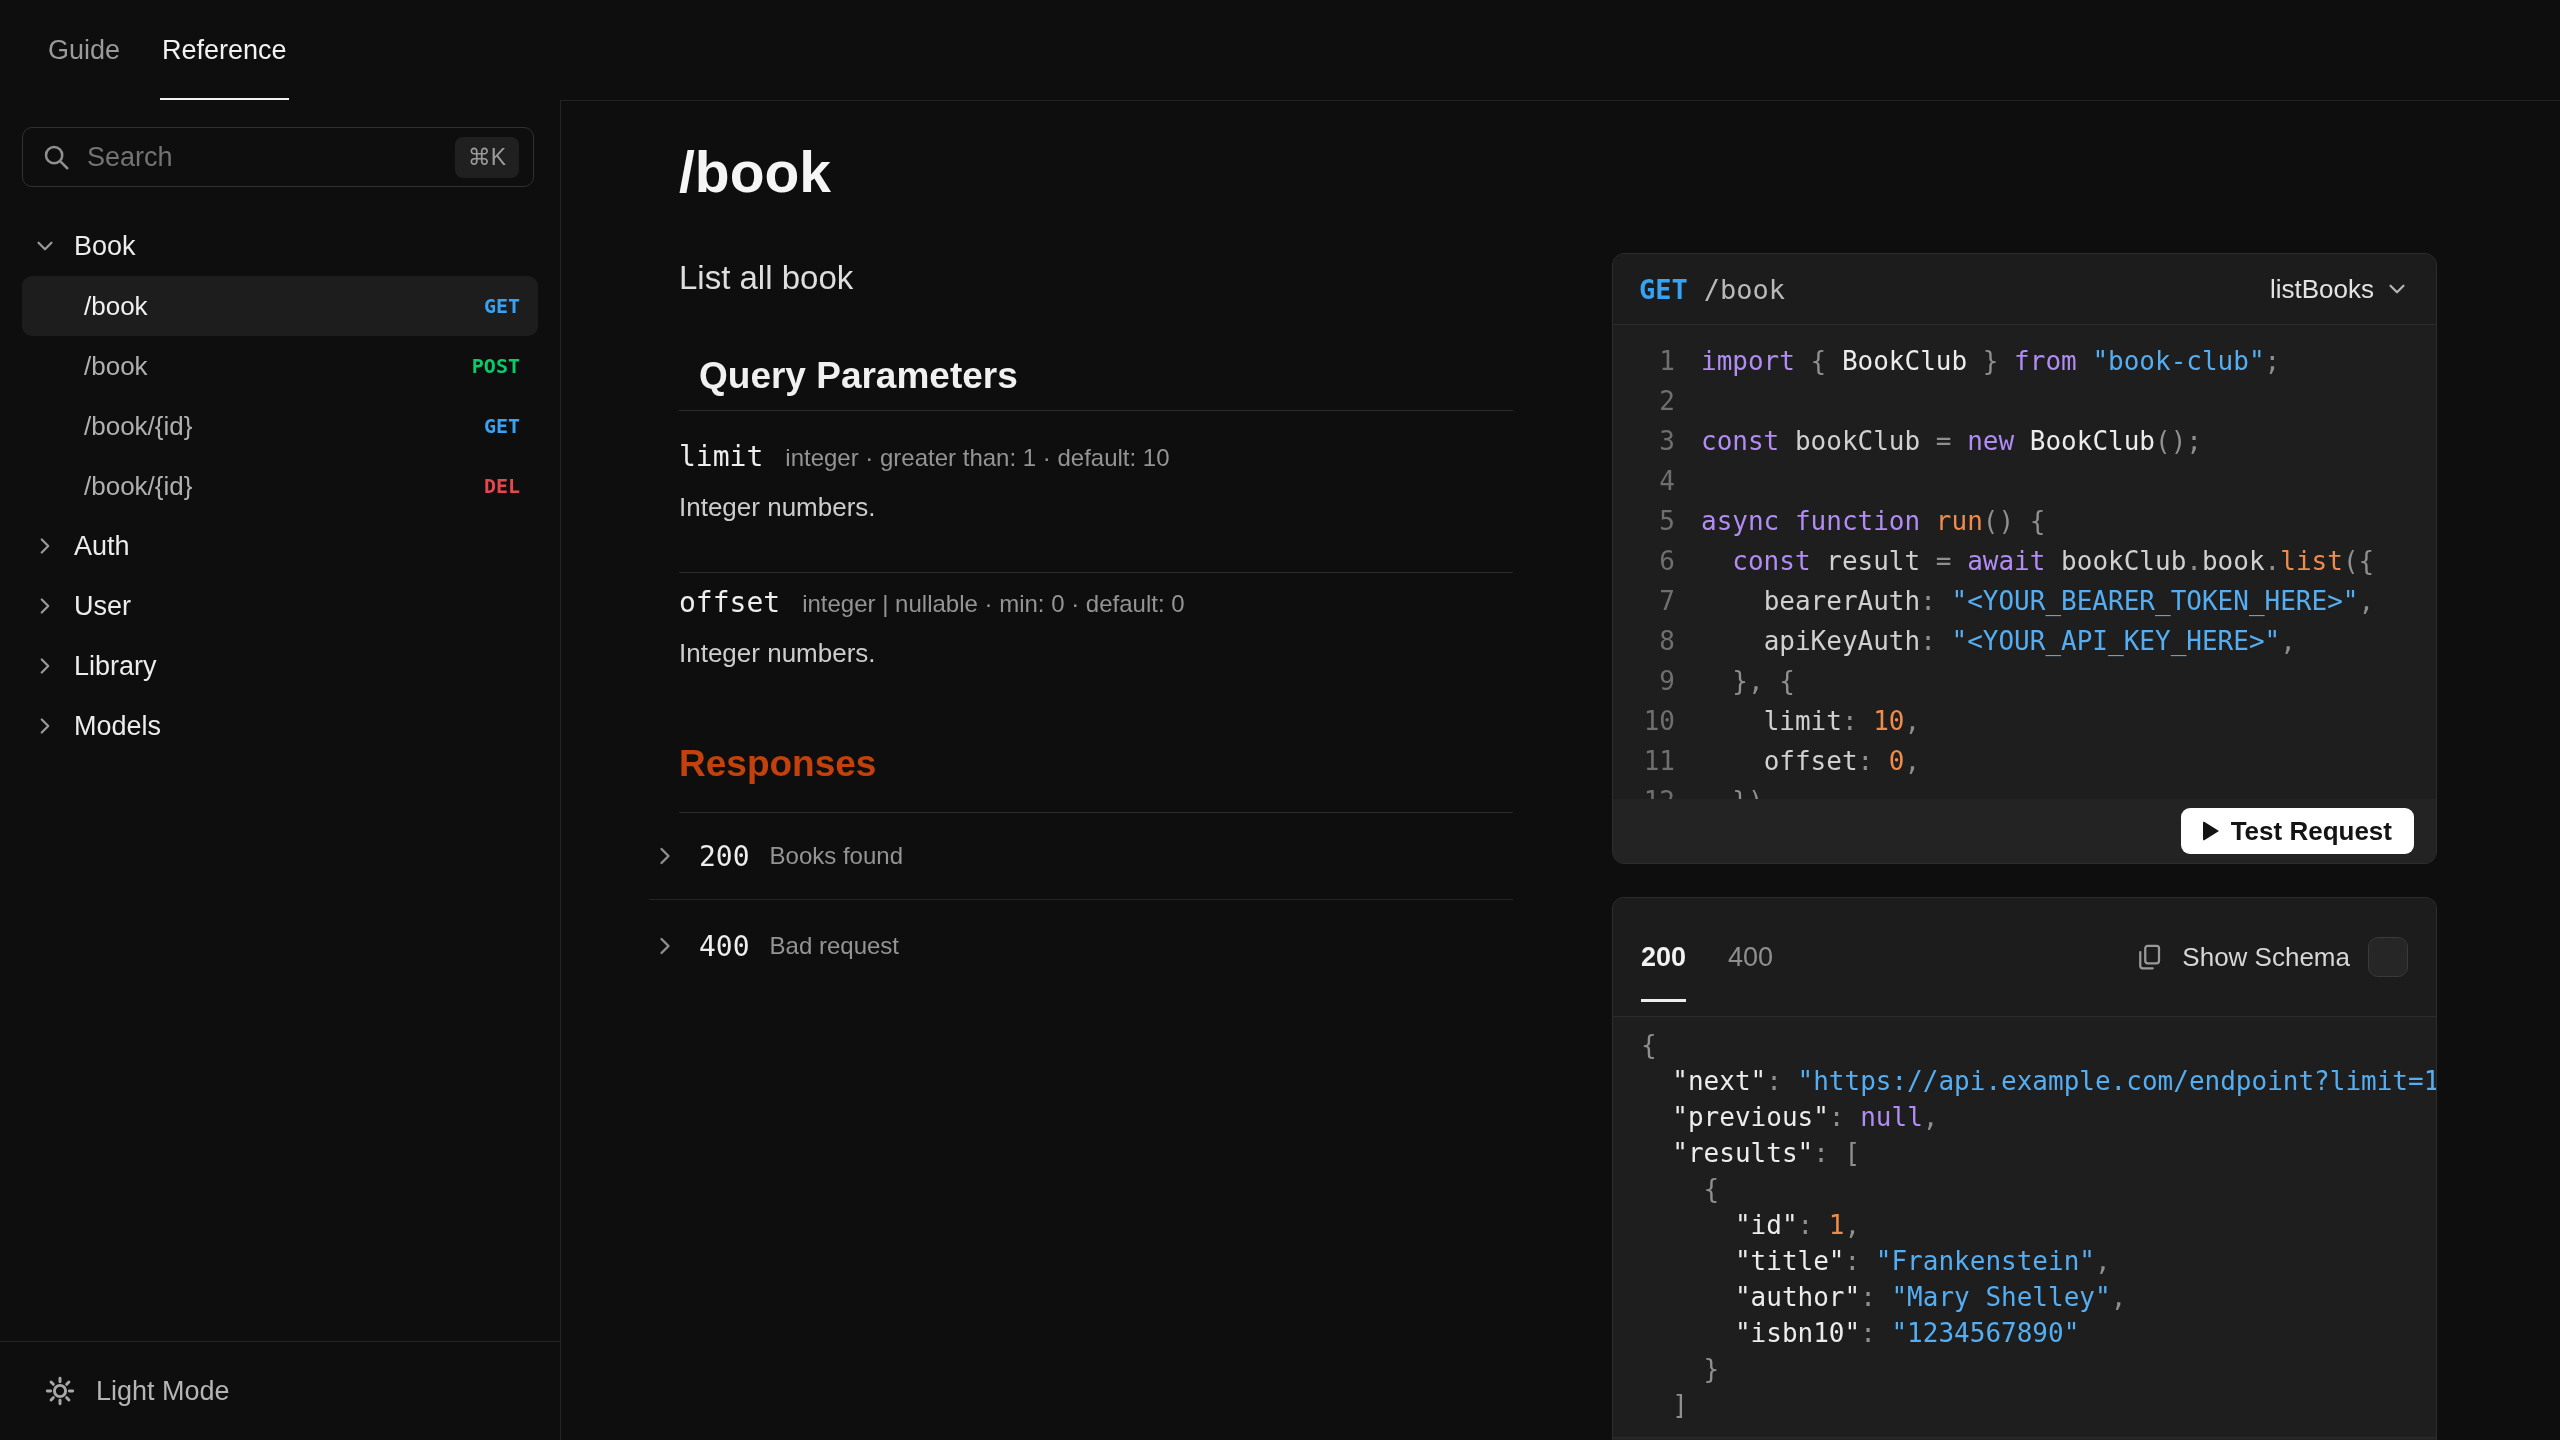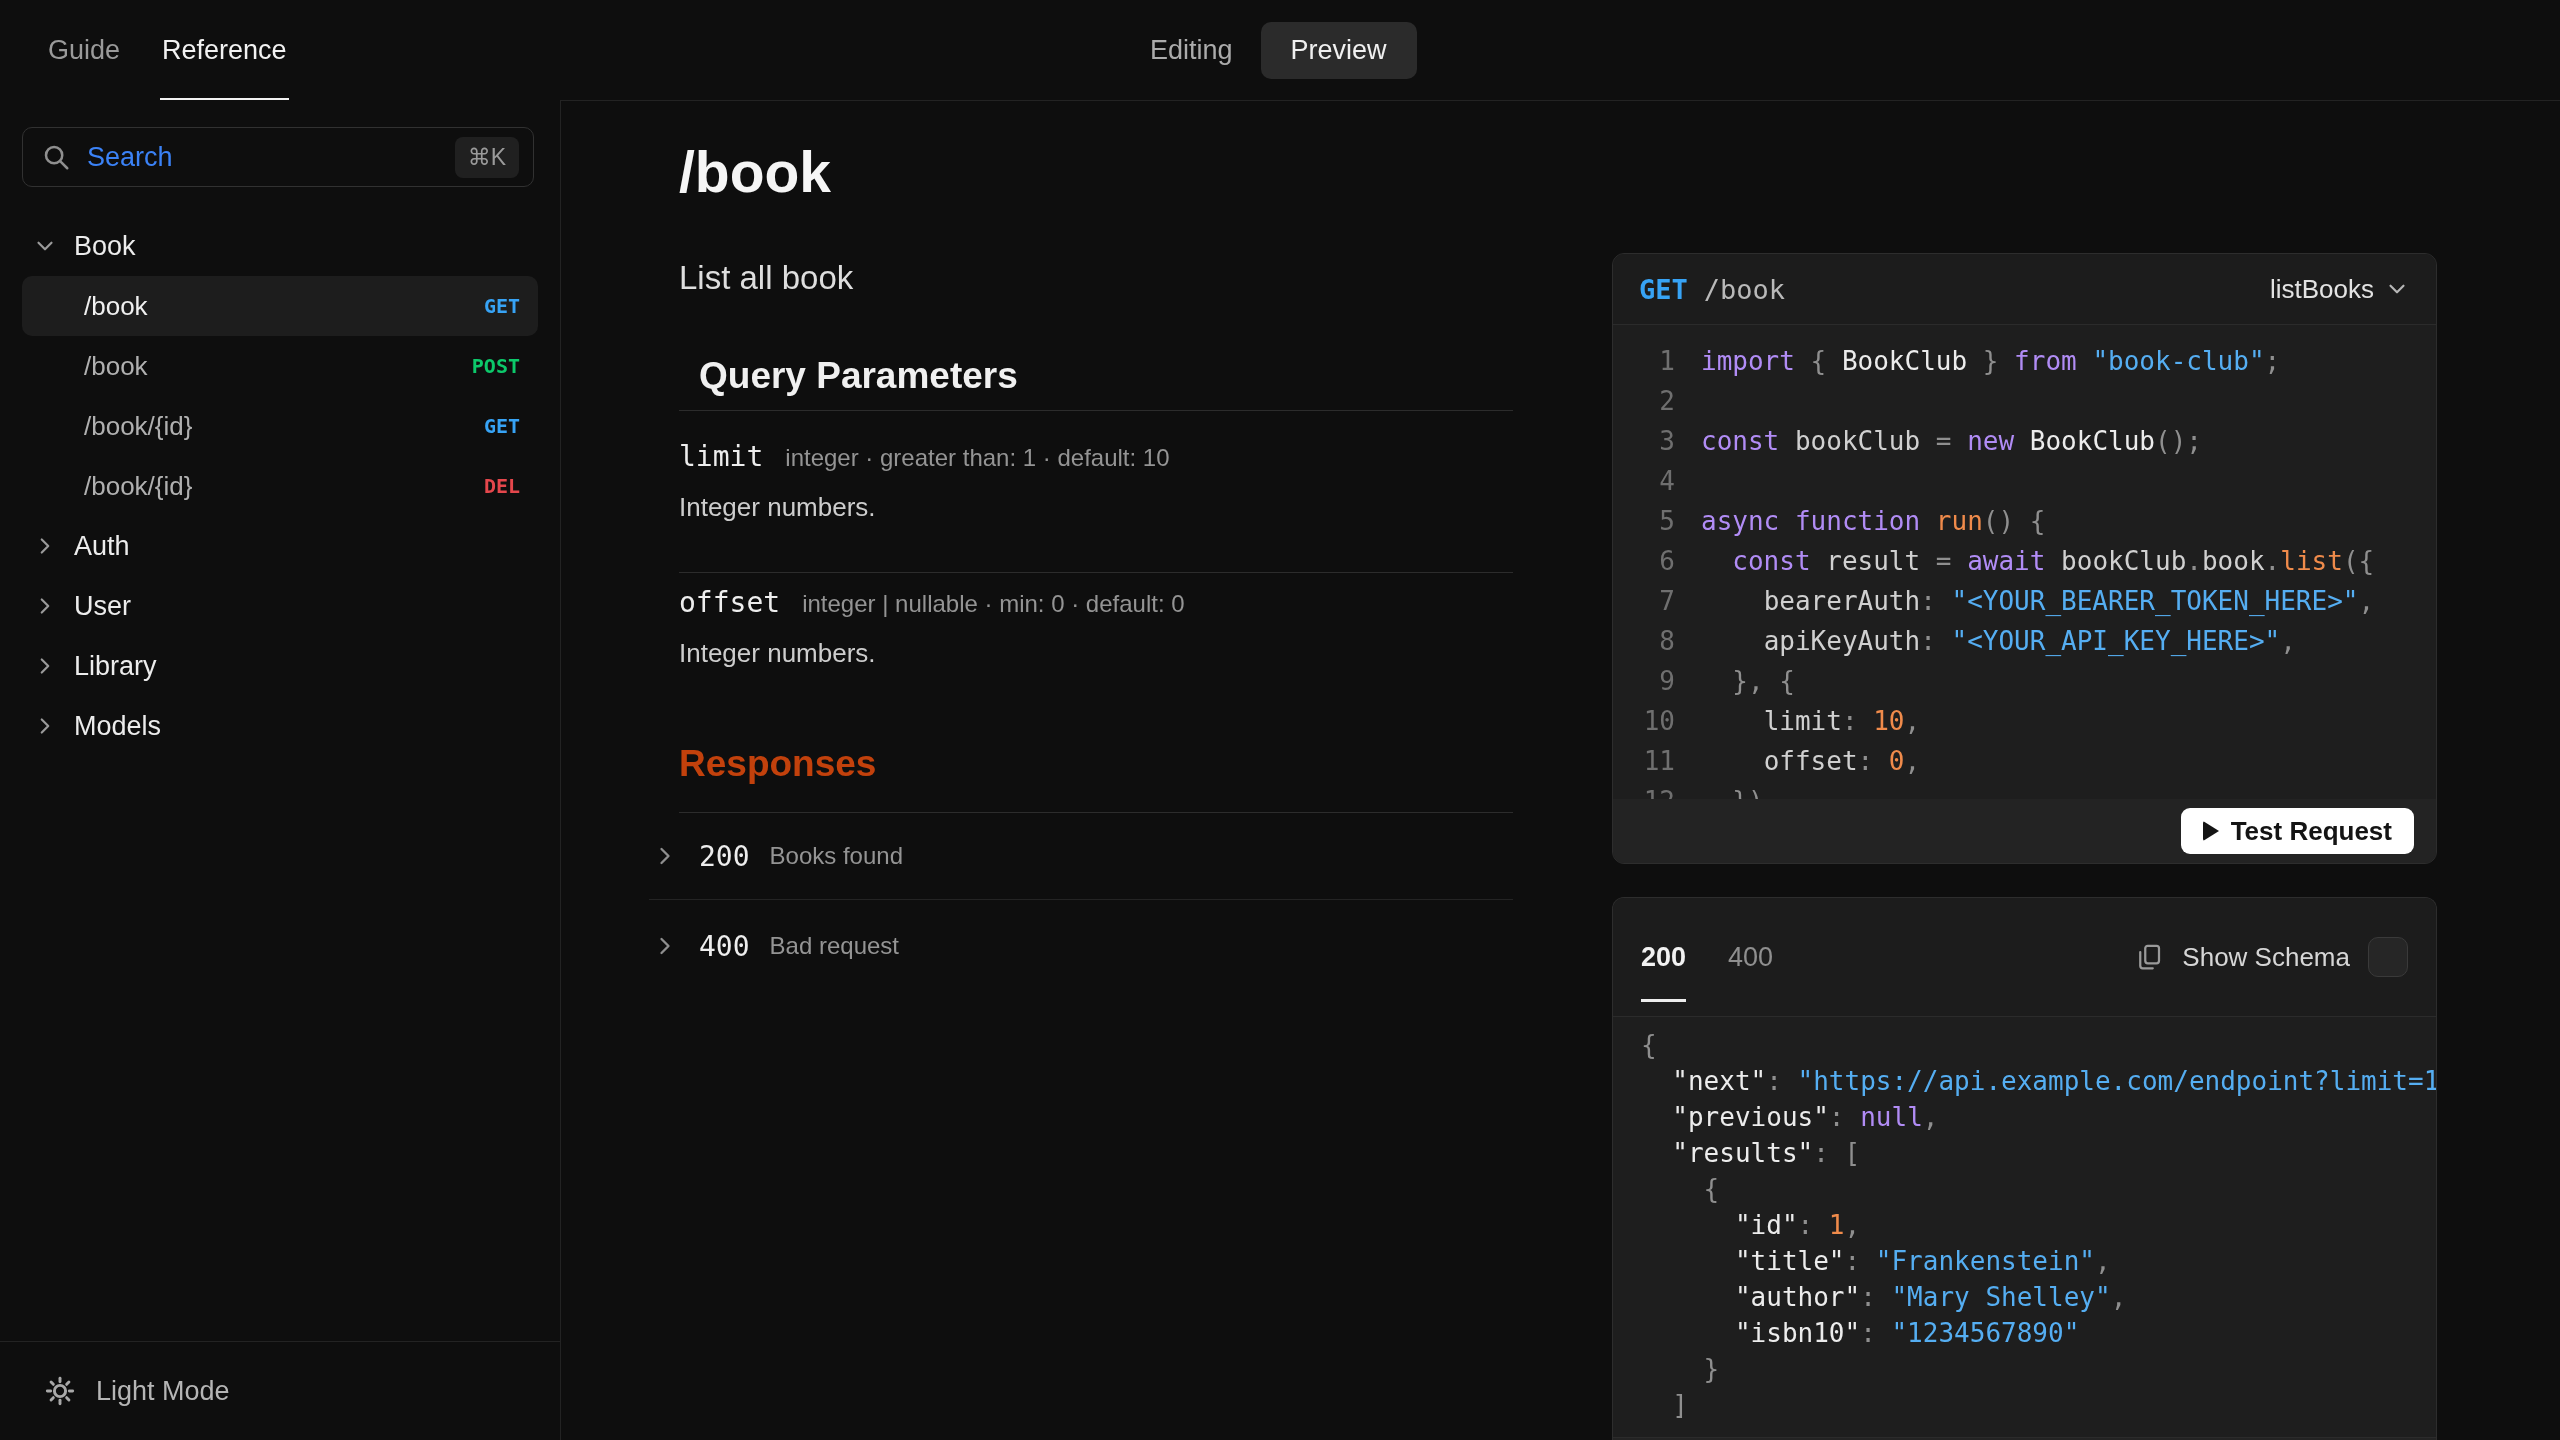--- a/index.html
+++ b/index.html
@@ -13,21 +13,21 @@
   .nav-tab.active{color:#f2f2f2;font-weight:500;}
   .nav-tab.active::after{content:'';position:absolute;left:0;right:0;bottom:-1px;height:3px;background:#f2f2f2;}
   .mode-toggle{position:absolute;left:1150px;top:0;height:100%;display:flex;align-items:center;gap:28px;}
   .mode-item{font-size:27px;color:#ababab;cursor:pointer;}
   .mode-item.active{color:#f0f0f0;background:#2b2b2b;border-radius:10px;padding:13px 30px;}
 
   
   .sidebar{position:absolute;left:0;top:100px;width:560px;height:1340px;border-right:1px solid #232323;background:#0e0e0e;}
   .search-box{position:absolute;left:22px;right:26px;top:27px;height:58px;border:1px solid #313131;border-radius:10px;
               display:flex;align-items:center;padding:0 14px 0 18px;gap:16px;cursor:text;}
-  .search-ph{font-size:27px;color:#3b82f6;text-align:right;}
+  .search-ph{font-size:27px;color:#737373;text-align:right;}
   .kbd{margin-left:auto;background:#202020;border-radius:8px;padding:7px 13px;font-size:23px;color:#9a9a9a;}
   .nav{position:absolute;left:22px;right:22px;top:116px;}
   .nav-row{height:60px;display:flex;align-items:center;border-radius:10px;cursor:pointer;}
   .sec-row{gap:16px;padding-left:10px;}
   .sec-label{font-size:27px;color:#ececec;font-weight:500;}
   .ep-row{padding-left:62px;padding-right:18px;}
   .ep-row.selected{background:#1d1d1d;}
   .ep-path{font-size:26px;color:#b0b0b0;}
   .ep-row.selected .ep-path{color:#f0f0f0;}
   .method-badge{margin-left:auto;font-family:"DejaVu Sans Mono",monospace;font-weight:bold;font-size:20px;letter-spacing:0;}
@@ -90,24 +90,20 @@
 </head>
 <body>
 
 <div id="app">
 
   <div class="topbar">
     <div class="nav-tabs">
       <div class="nav-tab">Guide</div>
       <div class="nav-tab active">Reference</div>
     </div>
-    <div class="mode-toggle">
-      <div class="mode-item">Editing</div>
-      <div class="mode-item active">Preview</div>
-    </div>
   </div>
 
   <div class="sidebar">
     <div class="search-box">
       <span class="icon">
         <svg width="30" height="30" viewBox="0 0 24 24" fill="none" stroke="#8f8f8f" stroke-width="2" stroke-linecap="round">
             <circle cx="10.5" cy="10.5" r="6.5"></circle>
             <line x1="15.5" y1="15.5" x2="21" y2="21"></line>
           </svg>
       </span>

